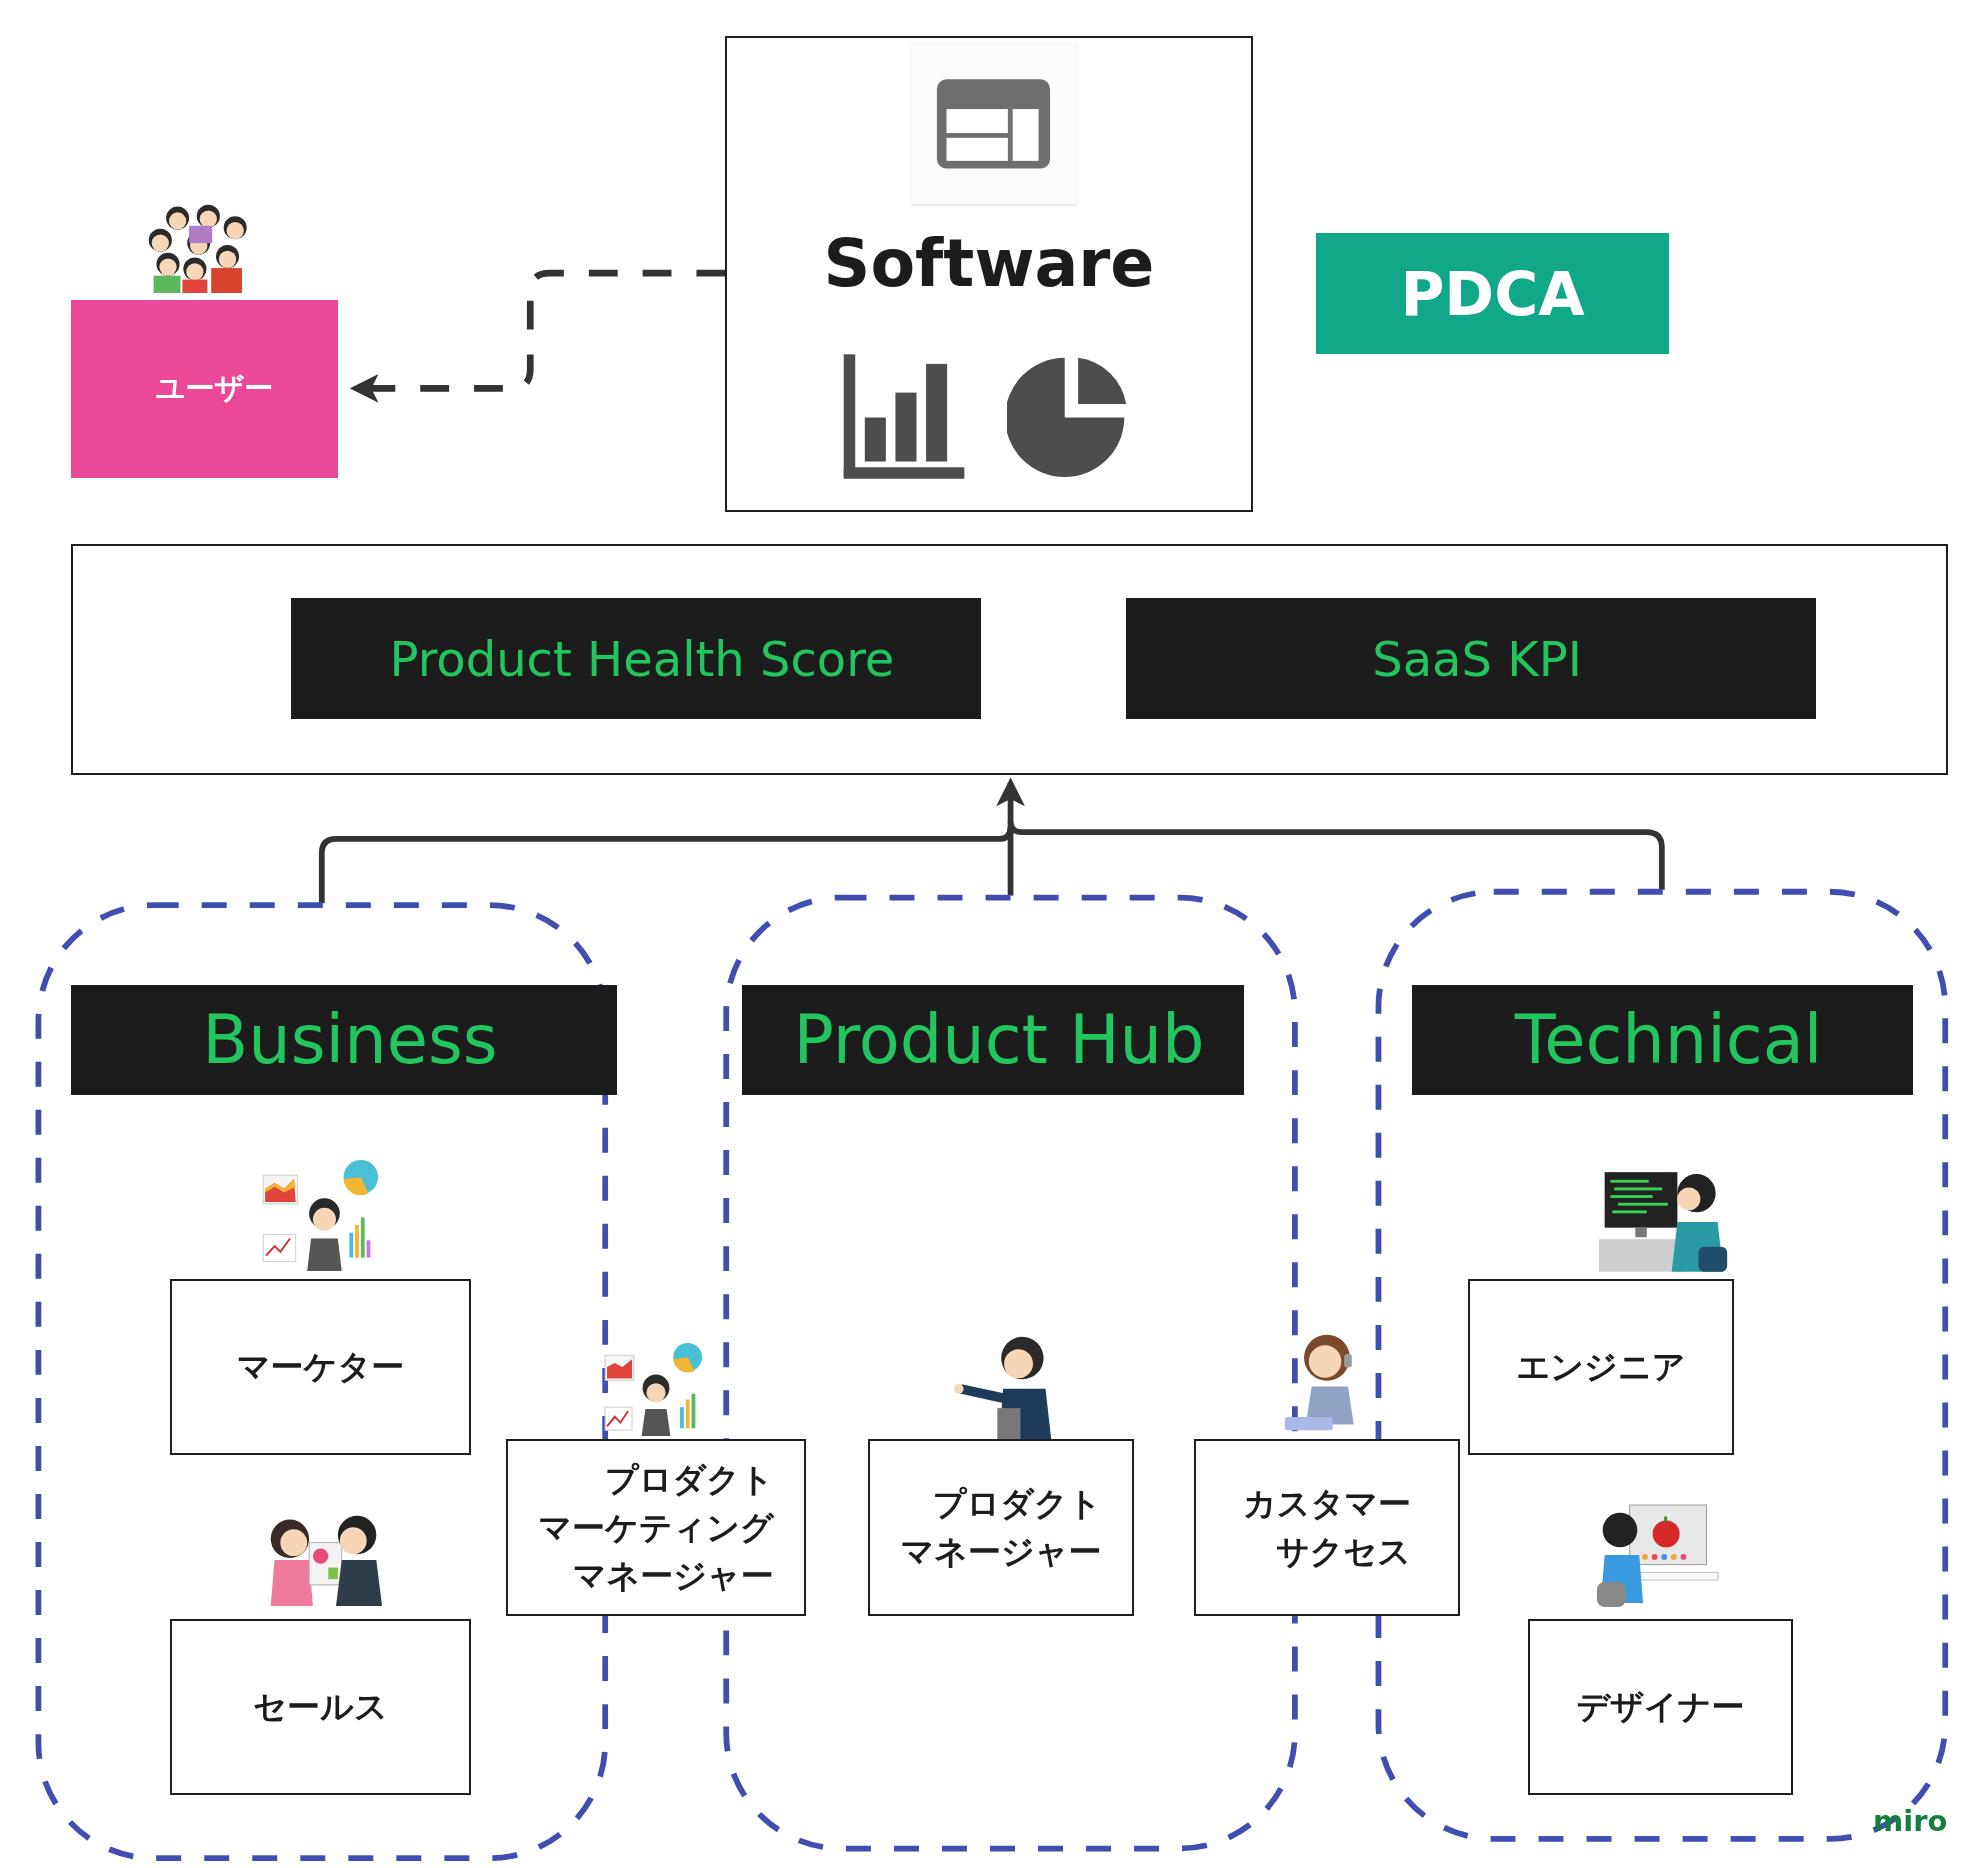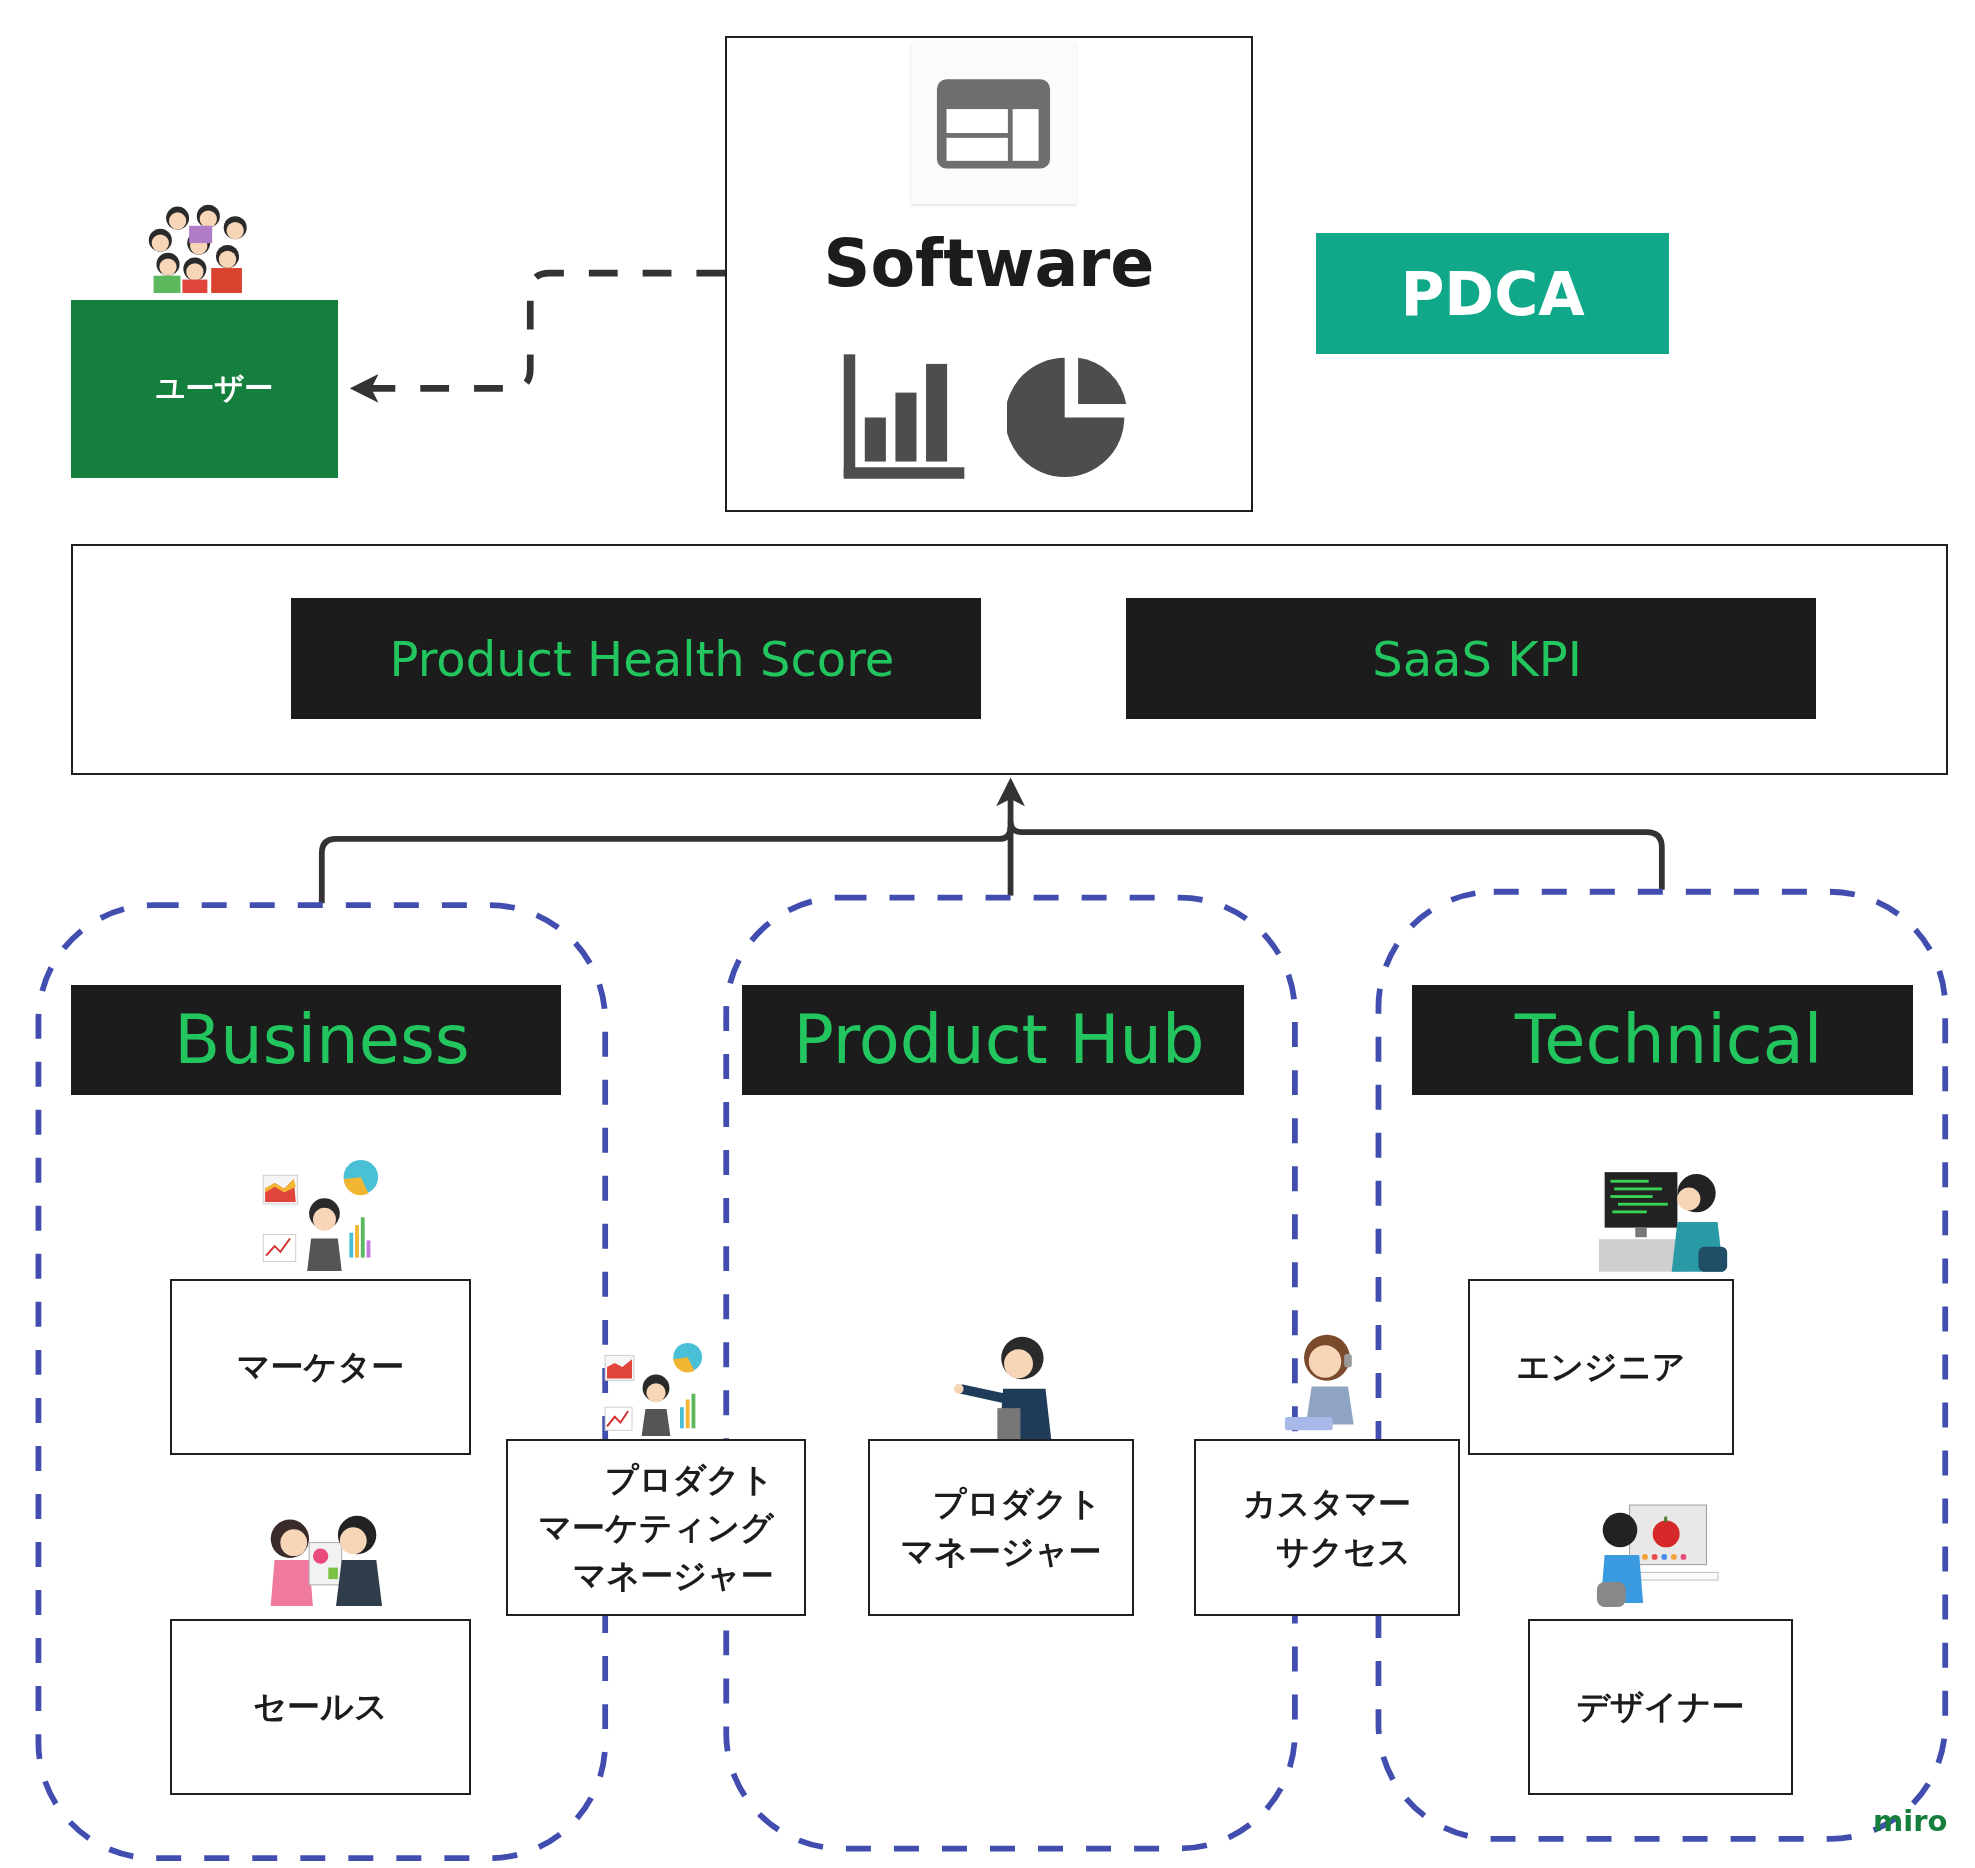--- a/index.html
+++ b/index.html
@@ -60,21 +60,21 @@
     <circle cx="58" cy="75" r="12" fill="#2a2a2a"></circle>
       <circle cx="58" cy="78" r="9" fill="#f7d6b8"></circle>
     <circle cx="92" cy="62" r="12" fill="#2a2a2a"></circle>
       <circle cx="92" cy="65" r="9" fill="#f7d6b8"></circle>
     <rect x="15" y="82" width="28" height="18" fill="#5cb85c"></rect>
     <rect x="45" y="86" width="26" height="14" fill="#e0443a"></rect>
     <rect x="75" y="74" width="32" height="26" fill="#d9432e"></rect>
     <rect x="52" y="30" width="24" height="18" fill="#b07cc6"></rect>
   </svg>
 </div>
-<div class="abs" style="left:71px;top:300px;width:267px;height:178px;background:#15803d;display:flex;align-items:center;justify-content:center;padding-left:20px;">
+<div class="abs" style="left:71px;top:300px;width:267px;height:178px;background:#ec4899;display:flex;align-items:center;justify-content:center;padding-left:20px;">
   <span style="color:#fff;font-weight:bold;font-size:29px;">ユーザー</span>
 </div>
 
 <div class="abs frame" style="left:725px;top:36px;width:528px;height:476px;">
 </div>
 <div class="abs" style="left:911px;top:41px;width:165px;height:163px;background:#fbfbfb;box-shadow:0 1.9px 2.9px rgba(0,0,0,0.12);">
   <svg width="165" height="163" viewBox="0 0 172 170">
     <rect x="27" y="40" width="118" height="93" rx="10" fill="#6e6e6e"></rect>
     <rect x="37" y="71" width="64" height="25" fill="#ffffff"></rect>
     <rect x="37" y="101" width="64" height="24" fill="#ffffff"></rect>
@@ -103,21 +103,21 @@
 </div>
 
 <div class="abs frame" style="left:71px;top:544px;width:1877px;height:231px;"></div>
 <div class="abs dark" style="left:291px;top:598px;width:690px;height:121px;font-size:48px;">
   <span>Product Health Score</span>
 </div>
 <div class="abs dark" style="left:1126px;top:598px;width:690px;height:121px;font-size:48px;">
   <span>SaaS KPI</span>
 </div>
 
-<div class="abs dark" style="left:71px;top:985px;width:490px;height:110px;font-size:67px;text-align:right;">
+<div class="abs dark" style="left:71px;top:985px;width:546px;height:110px;font-size:67px;text-align:right;">
   <span>Business</span>
 </div>
 <div class="abs dark" style="left:742px;top:985px;width:502px;height:110px;font-size:67px;">
   <span>Product Hub</span>
 </div>
 <div class="abs dark" style="left:1412px;top:985px;width:501px;height:110px;font-size:67px;">
   <span>Technical</span>
 </div>
 
 <div class="illus" style="left:261px;top:1158px;width:125px;height:113px;">

